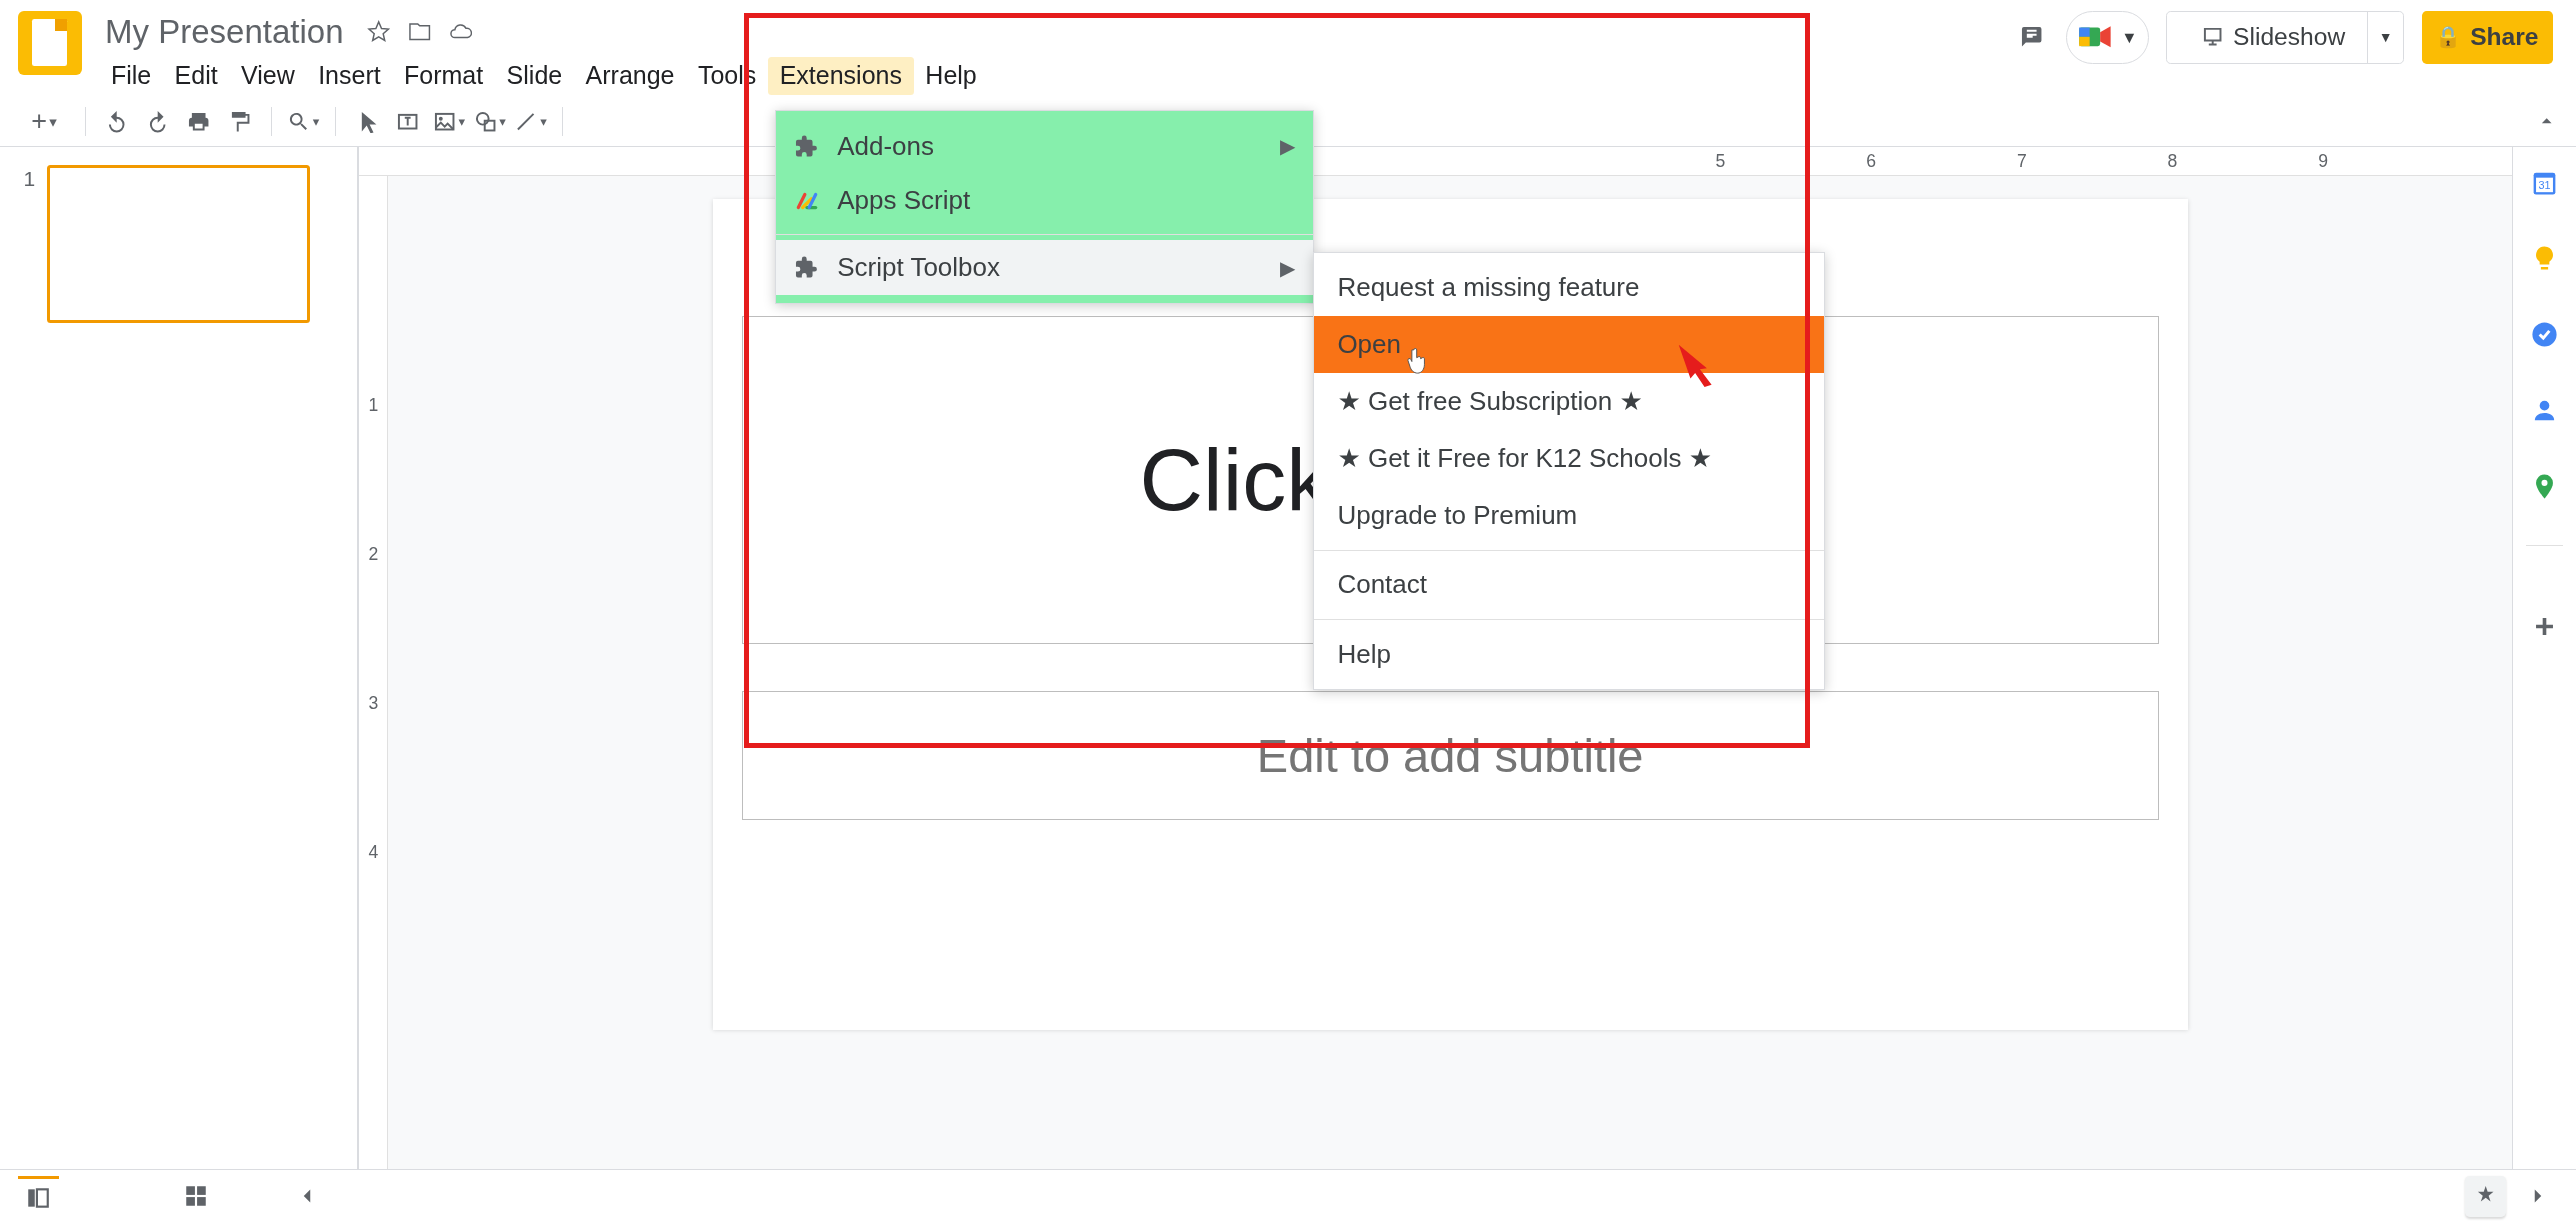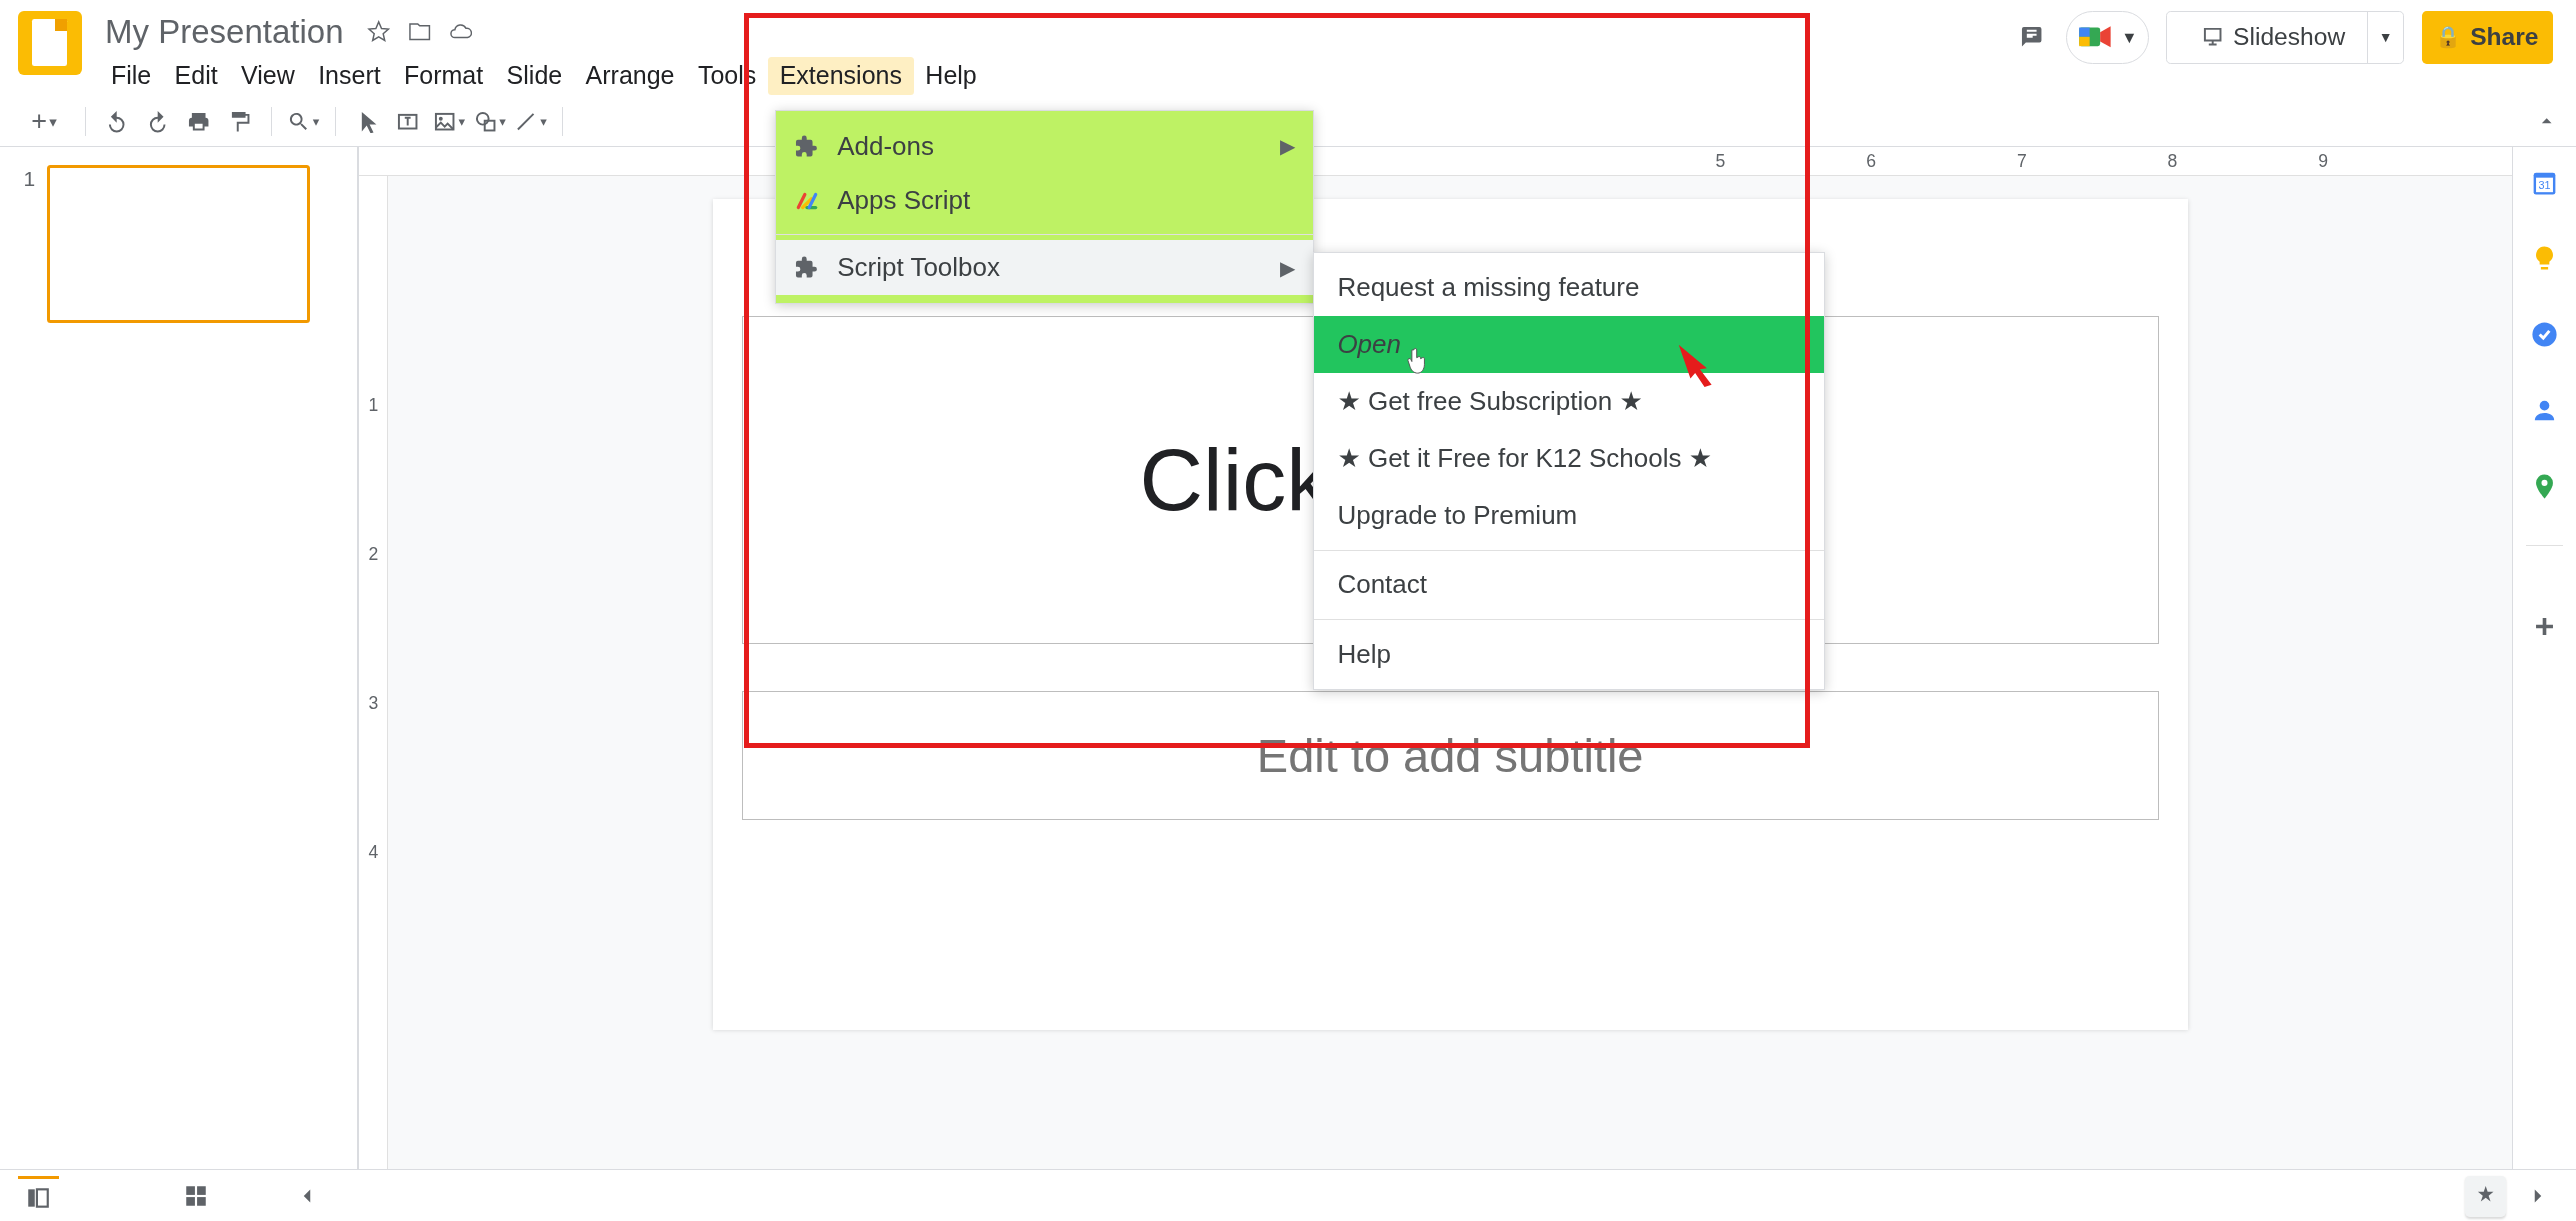--- a/index.html
+++ b/index.html
@@ -69,31 +69,31 @@
   
   .bottom-bar { position:absolute; bottom:0; left:0; right:0; height:53px; border-top:0.6px solid #dadce0; background:#fff; display:flex; align-items:center; padding: 0 17.6px; }
   .bb-btn { width:41px; height:41px; display:flex; align-items:center; justify-content:center; color:#5f6368; cursor:pointer; }
   .bb-btn svg { width:26px; height:26px; fill:#5f6368; }
   .bb-btn.active { border-top: 3.5px solid #f29900; }
   .bb-right { margin-left:auto; display:flex; gap:11.7px; }
   .explore-btn { width:41px; height:41px; background:#f1f3f4; border-radius:4.7px; box-shadow:0 1.2px 2.3px rgba(0,0,0,.15); display:flex; align-items:center; justify-content:center; }
   .explore-btn svg { fill:#5f6368; width:23.4px; height:23.4px; }
 
   
-  .ext-menu { position:absolute; left:775px; top:110px; width:539px; background:#bef264; box-shadow: 0 2.3px 11.7px rgba(0,0,0,.2); border:0.6px solid #dadce0; padding: 8.2px 0; z-index:50; }
+  .ext-menu { position:absolute; left:775px; top:110px; width:539px; background:#86efac; box-shadow: 0 2.3px 11.7px rgba(0,0,0,.2); border:0.6px solid #dadce0; padding: 8.2px 0; z-index:50; }
   .ext-item { display:flex; align-items:center; padding: 11.7px 17.6px; font-size:26px; color:#3c4043; cursor:pointer; gap:17.6px; }
   .ext-item.hov { background:#f1f3f4; }
   .ext-item .arrow { margin-left:auto; font-size:20px; color:#5f6368; }
   .ext-sep { height:0.6px; background:#e0e0e0; margin: 5.9px 0; }
   .ext-icon { width:26px; height:26px; display:flex; align-items:center; justify-content:center; }
   .ext-icon.addon svg { fill:#5f6368; width:23.4px; height:23.4px; }
 
   .sub-menu { position:absolute; left:1313px; top:252px; width:512px; background:#fff; box-shadow: 0 2.3px 11.7px rgba(0,0,0,.2); border:0.6px solid #dadce0; padding: 6px 0; z-index:60; }
   .sub-item { padding: 13px 23.4px; font-size:26px; color:#3c4043; cursor:pointer; }
-  .sub-item.hov { background:#22c55e;font-style:italic; }
+  .sub-item.hov { background:#f97316; }
   .sub-sep { height:0.6px; background:#e0e0e0; margin: 5.9px 0; }
 
   
   .red-box { position:absolute; left:744px; top:13px; width:1066px; height:735px; border: 5.3px solid #e51c1c; z-index:100; pointer-events:none; }
   .red-arrow { position:absolute; left:1674px; top:340px; z-index:110; pointer-events:none; }
   .red-arrow svg { width:47px; height:47px; }
 
   .cursor-hand { position:absolute; left:1405px; top:348px; z-index:105; pointer-events:none; font-size:23.4px; }
 
   .slideshow-caret { border-left:0.6px solid #dadce0; padding:0 10.5px; height:100%; display:flex; align-items:center; }

